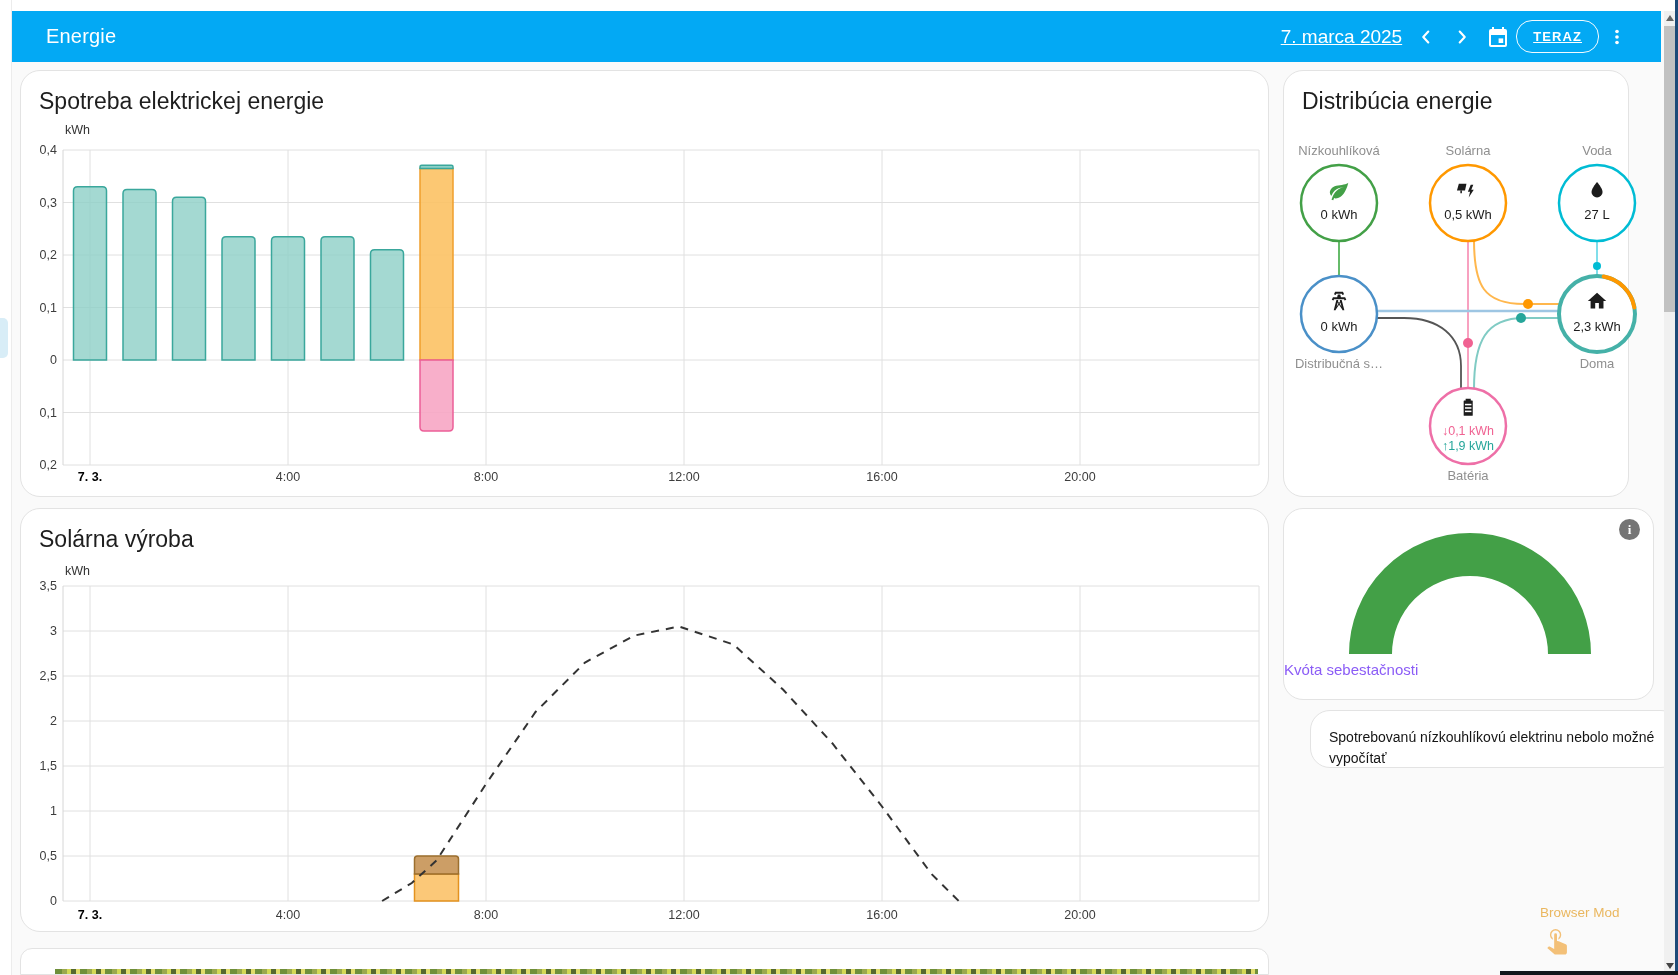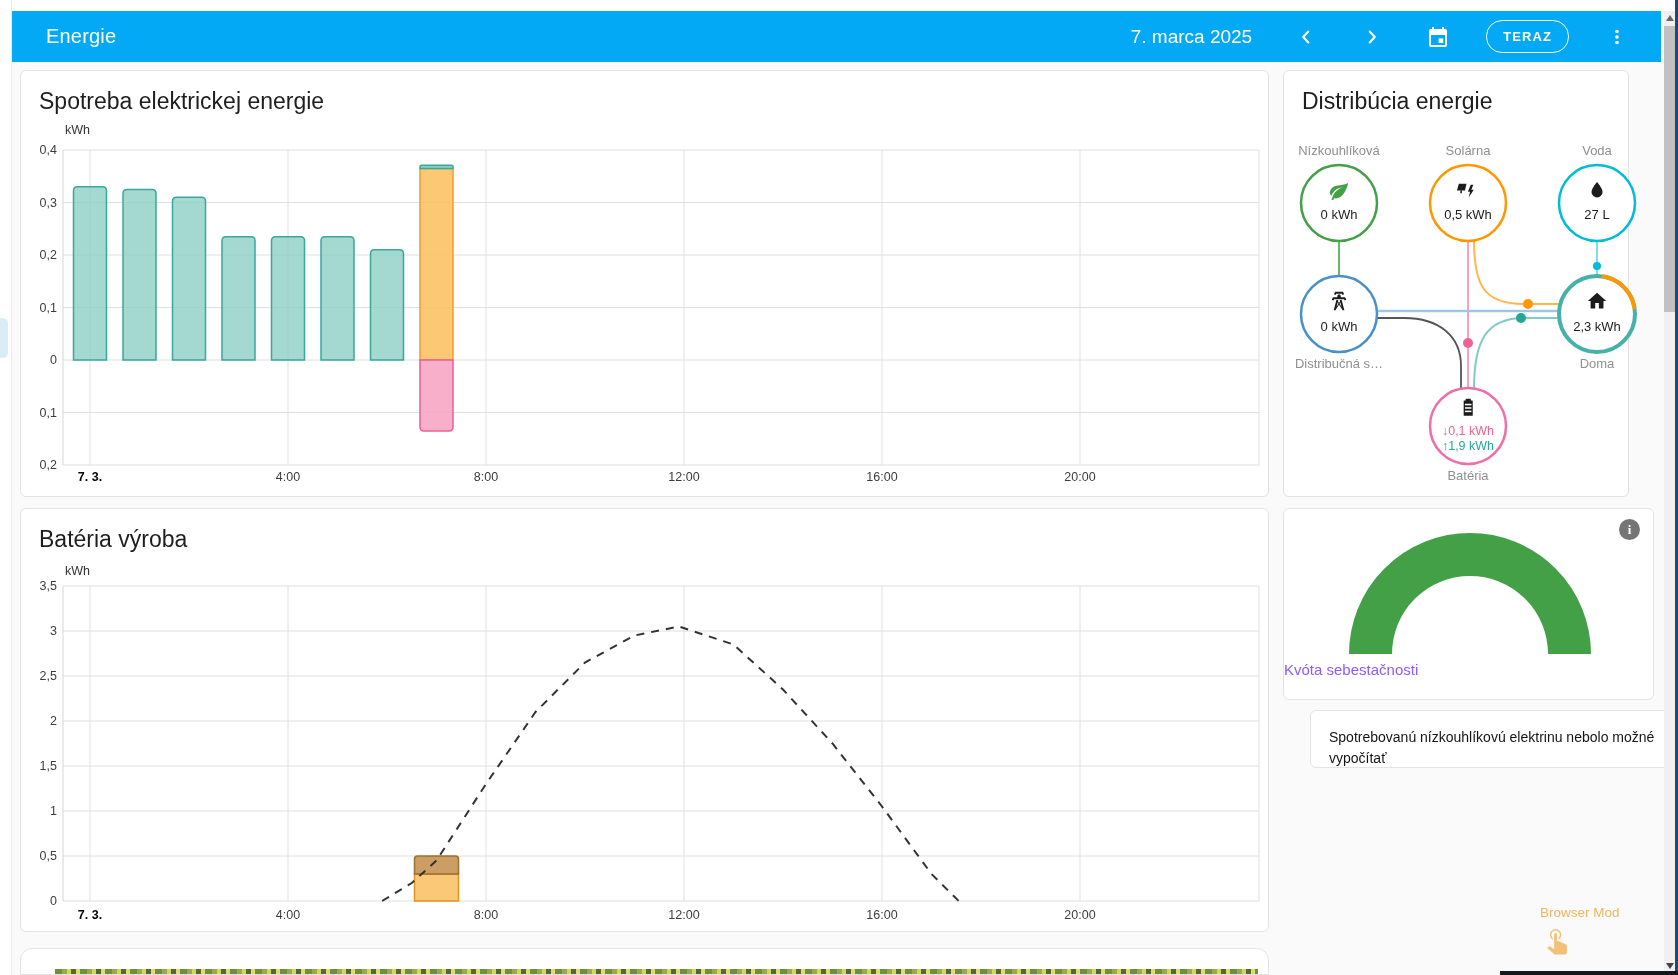--- a/index.html
+++ b/index.html
@@ -19,30 +19,30 @@
   .scroll-thumb { position:absolute; left:0; top:15px; width:11px; height:286px; background:#c1c1c1; }
   .scroll-up { position:absolute; left:2px; top:4px; width:0; height:0;
                border-left:4px solid transparent; border-right:4px solid transparent; border-bottom:6px solid #666; }
   .scroll-down { position:absolute; left:2px; bottom:6px; width:0; height:0;
                border-left:4px solid transparent; border-right:4px solid transparent; border-top:6px solid #444; }
 
   
   .topbar { position:absolute; left:12px; top:11px; width:1649px; height:51px; background:#03a9f4;
             display:flex; align-items:center; color:#ffffff; }
   .topbar .title { margin-left:34px; font-size:20px; font-weight:400; letter-spacing:.2px; }
-  .topbar .right { margin-left:auto; display:flex; align-items:center; gap:30px; padding-right:26px; }
+  .topbar .right { margin-left:auto; display:flex; align-items:center; gap:0; padding-right:26px;text-decoration:underline; }
   .topbar .date { font-size:19px; font-weight:400; margin-right:6px; }
   .icon-btn { background:transparent; border:none; color:#fff; width:36px; height:36px;
               display:flex; align-items:center; justify-content:center; cursor:pointer; }
   .now-btn { background:transparent; border:1px solid rgba(255,255,255,.95); color:#fff; border-radius:16px;
              padding:8px 16px; font-size:13px; font-weight:600; letter-spacing:1.1px; cursor:pointer;
              font-family:"Liberation Sans", sans-serif; }
 
   
-  .card { position:absolute; background:#ffffff; border:1px solid #e3e3e3; border-radius:6px; }
+  .card { position:absolute; background:#ffffff; border:1px solid #e3e3e3; border-radius:20px; }
   .card h2 { position:relative; z-index:2; margin:0; padding:17px 0 0 18px; font-size:23px; font-weight:400; color:#1e1e1e; }
   .card svg.chart { position:absolute; left:0; top:0; z-index:1; }
   #card-consumption { left:20px; top:70px; width:1249px; height:427px; }
   #card-distribution { left:1283px; top:70px; width:346px; height:427px; }
   #card-solar { left:20px; top:508px; width:1249px; height:424px; }
   #card-gauge { left:1283px; top:508px; width:371px; height:192px; }
   #card-notice { left:1283px; top:710px; width:371px; height:58px;margin-left:27px; }
   #card-sliver { left:20px; top:948px; width:1249px; height:27px; border-radius:12px 12px 0 0; overflow:hidden; }
   .sliver-strip { position:absolute; left:34px; right:10px; bottom:0; height:5px;
       background:repeating-linear-gradient(90deg,#6f8f3a 0 7px,#9aa84e 7px 12px,#d3d855 12px 16px,#55682f 16px 21px,#e0dc6b 21px 25px); }
@@ -218,21 +218,21 @@
         <rect x="8.2" y="12" width="7.6" height="1.8" fill="#fff"></rect>
         <rect x="8.2" y="16" width="7.6" height="1.8" fill="#fff"></rect>
       </g>
       <text x="184" y="364" text-anchor="middle" class="node-value-sm" fill="#f06292">↓0,1 kWh</text>
       <text x="184" y="379" text-anchor="middle" class="node-value-sm" fill="#26a69a">↑1,9 kWh</text>
       <text x="184" y="409" text-anchor="middle" class="node-label">Batéria</text>
     </svg>
   </section>
 
   <section class="card" id="card-solar">
-    <h2>Batéria výroba</h2>
+    <h2>Solárna výroba</h2>
     <svg class="chart" id="solar-svg" width="1247" height="422">
         <line x1="42" x2="1238" y1="77" y2="77" stroke="#e0e0e0" stroke-width="1"></line>
         <text x="36" y="81" text-anchor="end" class="tick">3,5</text>
         <line x1="42" x2="1238" y1="122" y2="122" stroke="#e0e0e0" stroke-width="1"></line>
         <text x="36" y="126" text-anchor="end" class="tick">3</text>
         <line x1="42" x2="1238" y1="167" y2="167" stroke="#e0e0e0" stroke-width="1"></line>
         <text x="36" y="171" text-anchor="end" class="tick">2,5</text>
         <line x1="42" x2="1238" y1="212" y2="212" stroke="#e0e0e0" stroke-width="1"></line>
         <text x="36" y="216" text-anchor="end" class="tick">2</text>
         <line x1="42" x2="1238" y1="257" y2="257" stroke="#e0e0e0" stroke-width="1"></line>

